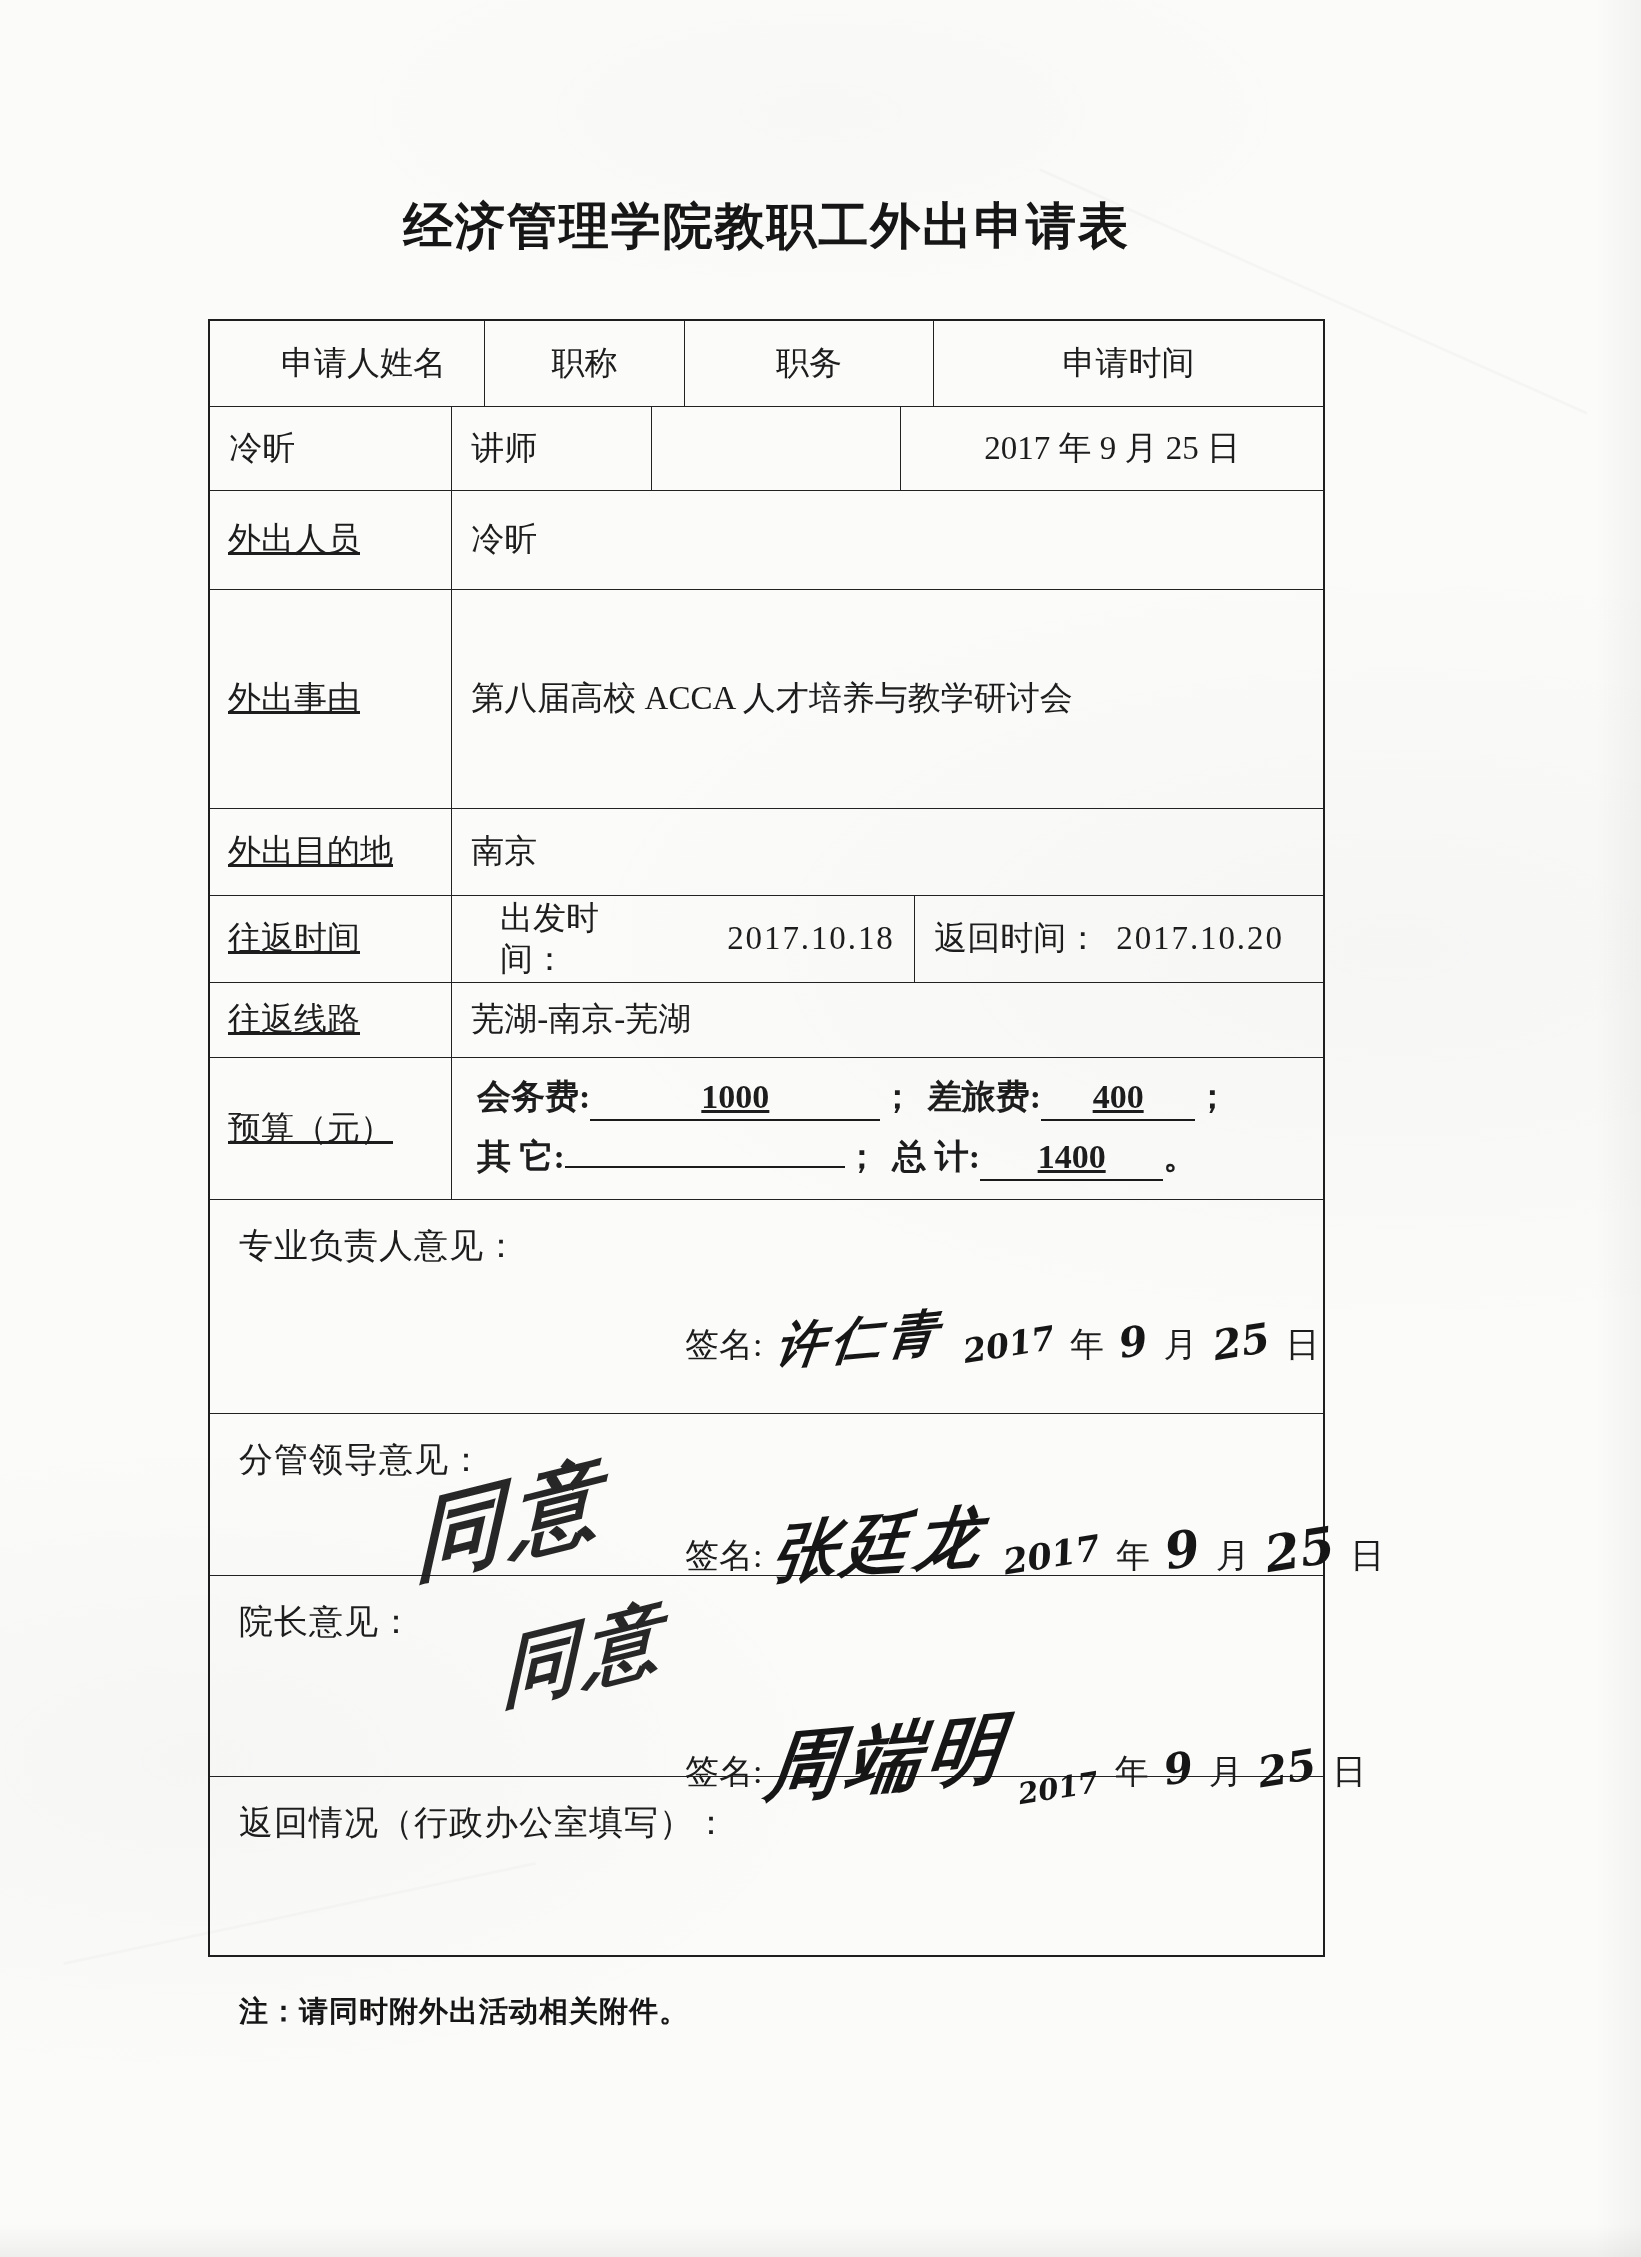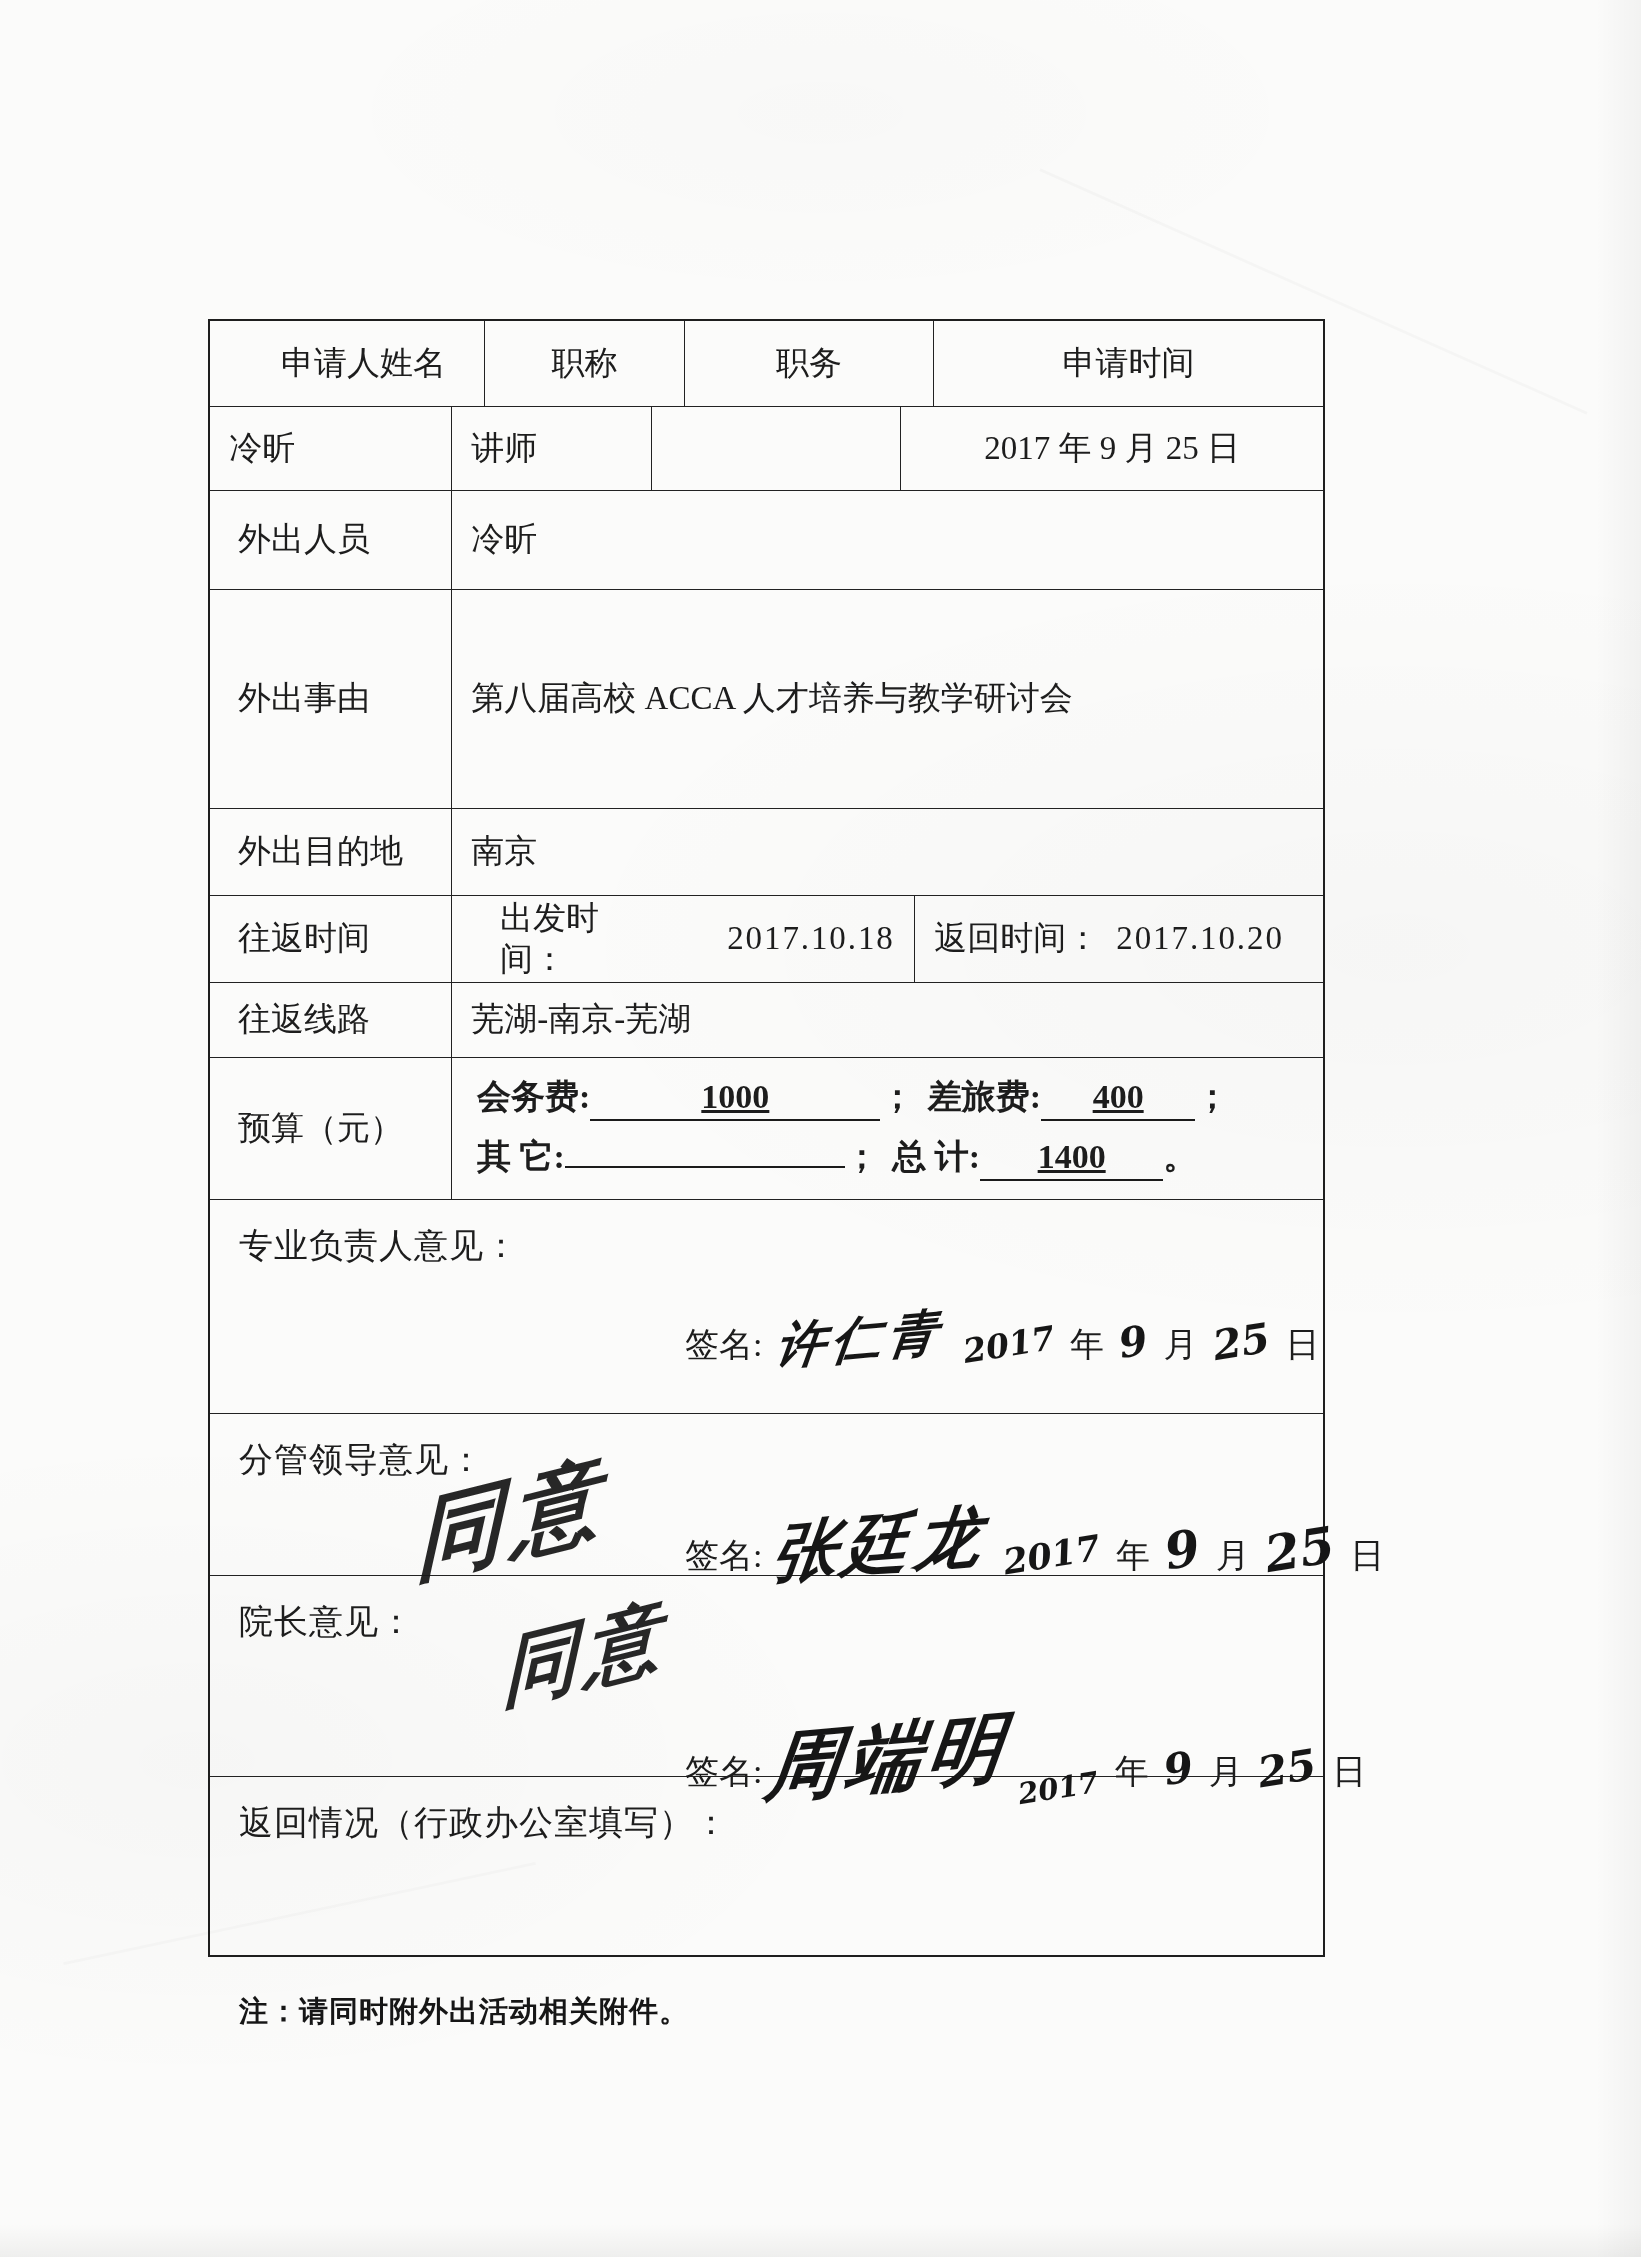--- a/index.html
+++ b/index.html
@@ -56,21 +56,21 @@
   .r4{height:219px;}
   .r5{height:87px;}
   .r6{height:87px;}
   .r7{height:75px;}
   .r8{height:142px;}
   .r9{height:214px;}
   .r10{height:162px;align-items:flex-end;}
   .r11{height:201px;}
   .r12{height:179px;}
 
-  .label-pad{padding-left:28px;}
+  .label-pad{padding-left:18px;text-decoration:underline;}
   .val-gap{margin-left:68px;letter-spacing:1.9px;}
   .val-gap2{margin-left:17px;letter-spacing:1.9px;}
 
   
   .budget-cell{flex-direction:column;align-items:flex-start;justify-content:center;gap:15.4px;padding-left:25px;}
   .bline{display:flex;align-items:baseline;font-size:34px;font-weight:bold;white-space:nowrap;}
   .blank{display:inline-block;border-bottom:2.9px solid #1b1b1b;text-align:center;font-weight:bold;text-decoration:underline;}
   .bl-conf{width:290px;}
   .bl-trav{width:154px;}
   .bl-other{width:280px;}
@@ -92,20 +92,21 @@
     font-size:29px;font-weight:bold;letter-spacing:1px;color:#161616;
   }
 </style>
 </head>
 <body>
 
 <div class="paper">
   <div class="crease1"></div>
   <div class="crease2"></div>
 
+  <div class="doc-title">经济管理学院教职工外出申请表</div>
 
   <div class="tbl">
 
     <div class="row r1">
       <div class="cell c1 center">申请人姓名</div>
       <div class="cell c2 center">职称</div>
       <div class="cell c3 center">职务</div>
       <div class="cell c4 center">申请时间</div>
     </div>
 

